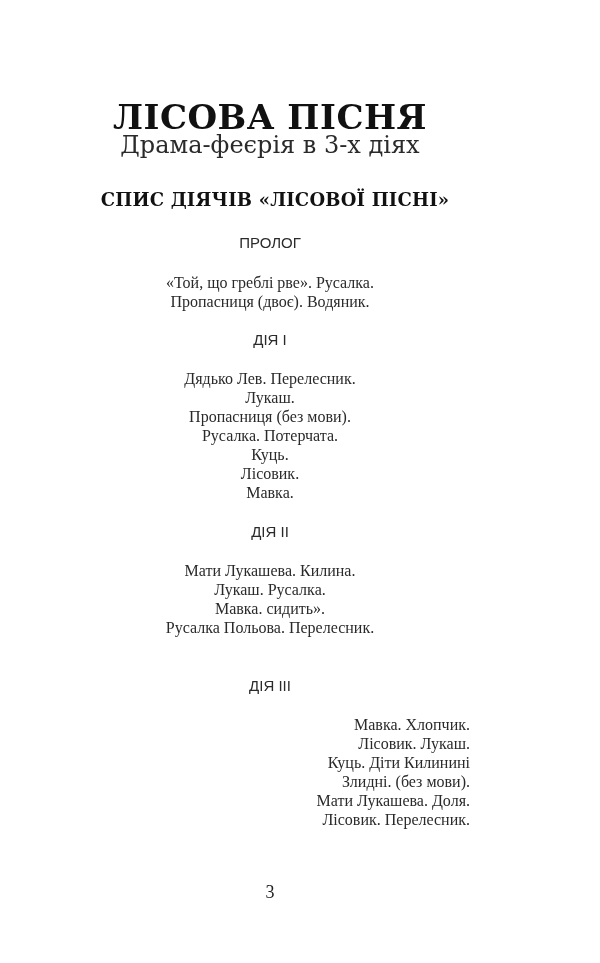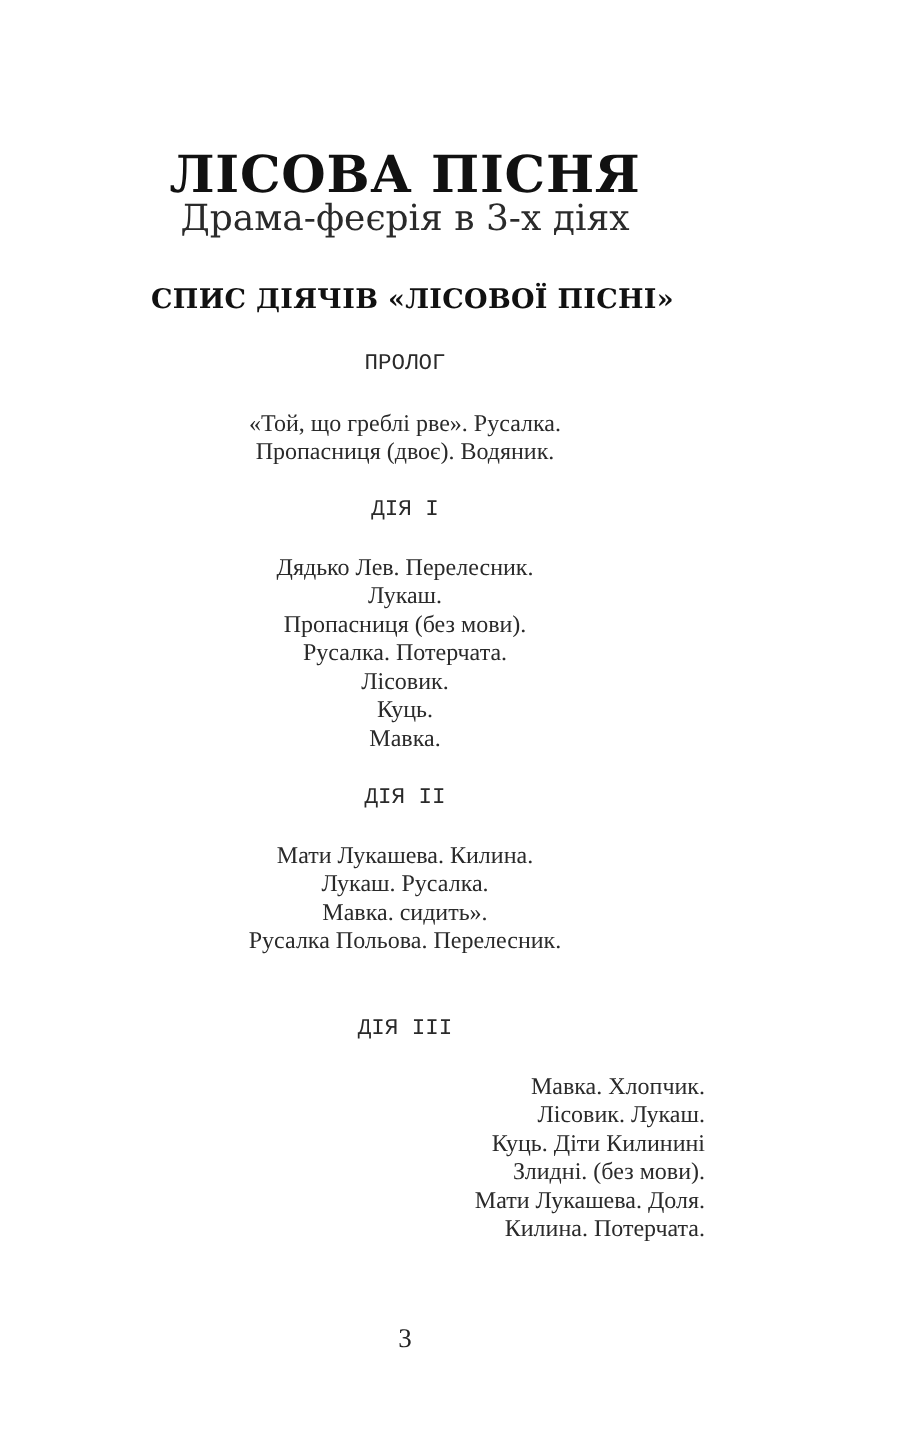--- a/index.html
+++ b/index.html
@@ -50,21 +50,21 @@
       left: 60px;
       width: 430px;
       font-family: "DejaVu Serif", serif;
       font-weight: bold;
       font-size: 18px;
       line-height: 24px;
       color: #111111;
       letter-spacing: 0.2px;
     }
     .section-label {
-      font-family: Liberation Mono, monospace;
+      font-family: Liberation Sans, sans-serif;
       font-size: 15px;
       line-height: 19px;
       color: #2a2a2a;
     }
     .lines {
       font-family: "Liberation Serif", serif;
       font-size: 16px;
       line-height: 19px;
       color: #2a2a2a;
     }
@@ -93,38 +93,38 @@
     <div>«Той, що греблі рве». Русалка.</div>
     <div>Пропасниця (двоє). Водяник.</div>
   </div>
 
   <div class="col section-label" style="top:330px;">ДІЯ I</div>
   <div class="col lines" style="top:369px;">
     <div>Дядько Лев. Перелесник.</div>
     <div>Лукаш.</div>
     <div>Пропасниця (без мови).</div>
     <div>Русалка. Потерчата.</div>
+    <div>Куць.</div>
     <div>Лісовик.</div>
-    <div>Куць.</div>
     <div>Мавка.</div>
   </div>
 
   <div class="col section-label" style="top:522px;">ДІЯ II</div>
   <div class="col lines" style="top:561px;">
     <div>Мати Лукашева. Килина.</div>
     <div>Лукаш. Русалка.</div>
     <div>Мавка. сидить».</div>
     <div>Русалка Польова. Перелесник.</div>
   </div>
 
   <div class="col section-label" style="top:676px;">ДІЯ III</div>
   <div class="col lines" style="top:715px;text-align:right;">
     <div>Мавка. Хлопчик.</div>
     <div>Лісовик. Лукаш.</div>
     <div>Куць. Діти Килинині</div>
     <div>Злидні. (без мови).</div>
     <div>Мати Лукашева. Доля.</div>
-    <div>Килина. Потерчата.</div>
+    <div>Лісовик. Перелесник.</div>
   </div>
 
   <div class="col page-number">3</div>
 
 </div>
 
 </body></html>

